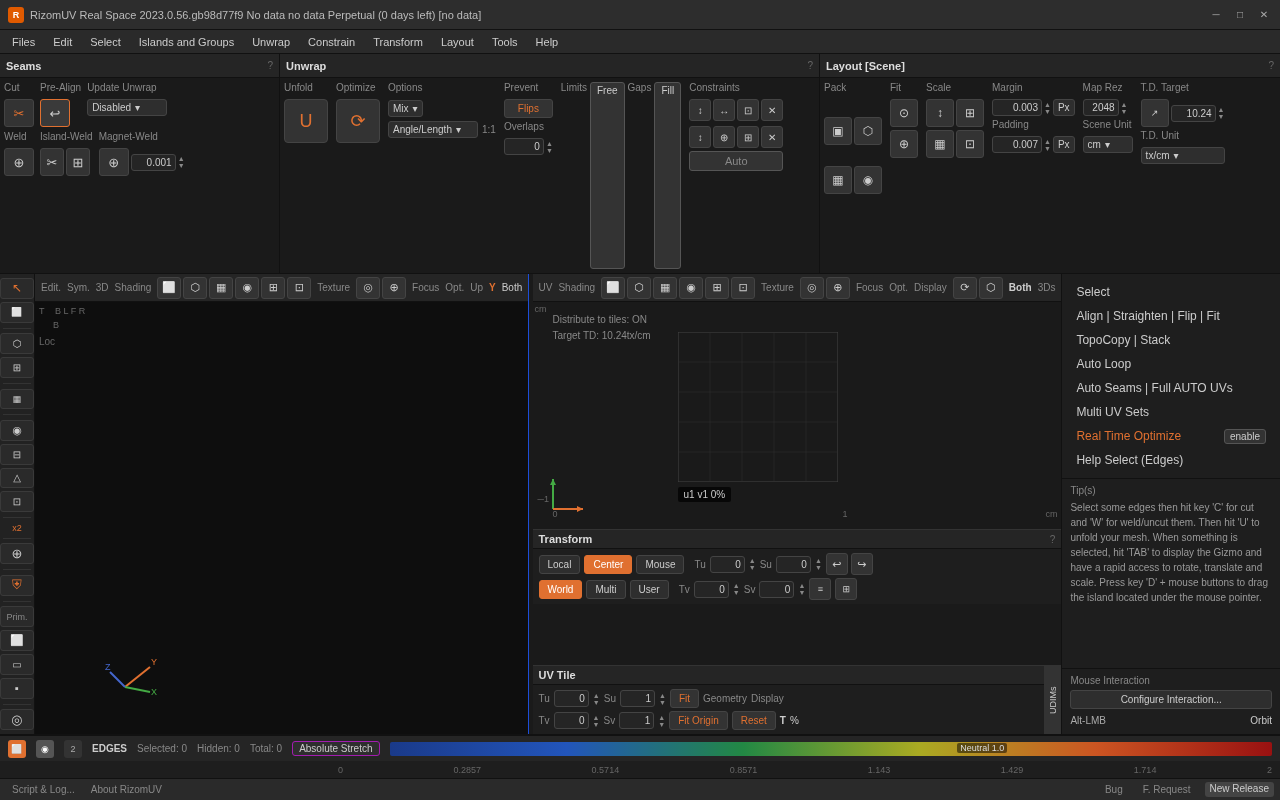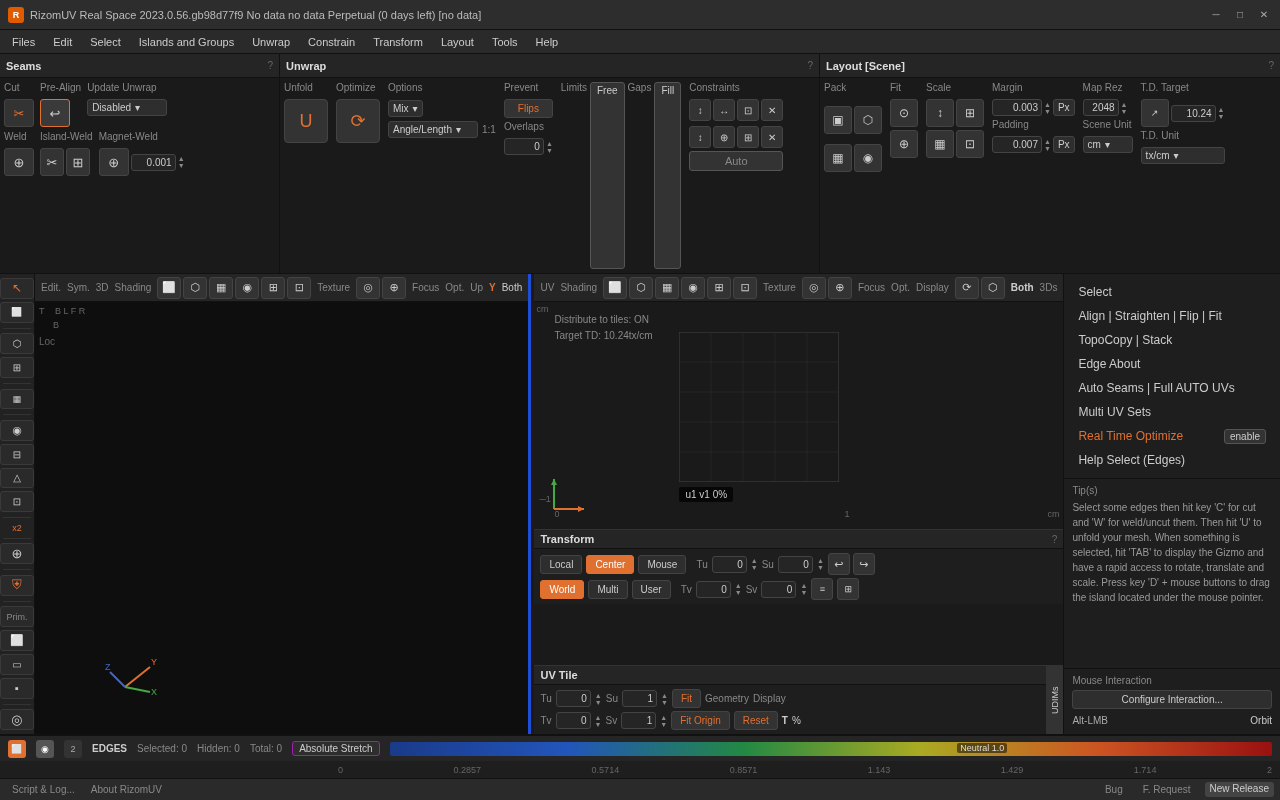--- a/index.html
+++ b/index.html
@@ -247,21 +247,21 @@
       font-size: 12px;
     }
     .toolbar-btn.orange { color: #e07030; }
     .toolbar-sep { width: 28px; height: 1px; background: #333; margin: 2px 0; }
     .toolbar-x2 { font-size: 9px; color: #e07030; text-align: center; }
 
     
     #viewport-3d {
       width: 540px;
       background: #1a1a1a;
-      border-right: 3px solid #1d4ed8;
+      border-right: 1px solid #1d4ed8;
       display: flex;
       flex-direction: column;
     }
     #viewport-3d-header {
       height: 28px;
       background: #252525;
       border-bottom: 1px solid #111;
       display: flex;
       align-items: center;
       padding: 0 6px;
@@ -585,21 +585,21 @@
   </div>
 
   <div class="panel" id="layout-panel" style="flex:1; border-right:none;">
     <div class="panel-header">
       <span class="panel-title">Layout [Scene]</span>
       <span class="panel-help">?</span>
     </div>
     <div class="panel-content">
       <div style="display:flex; gap:8px; flex-wrap:wrap;">
 
-        <div style="display:flex;flex-direction:column;gap:10px;">
+        <div style="display:flex;flex-direction:column;gap:21px;">
           <div class="section-label">Pack</div>
           <div style="display:flex;gap:2px;">
             <div class="layout-icon">▣</div>
             <div class="layout-icon">⬡</div>
           </div>
           <div style="display:flex;gap:2px;">
             <div class="layout-icon">▦</div>
             <div class="layout-icon">◉</div>
           </div>
         </div>
@@ -927,21 +927,21 @@
         <div style="position:absolute;right:-1px;top:0;bottom:0;width:18px;background:#333;border-left:1px solid #444;display:flex;align-items:center;justify-content:center;cursor:pointer;writing-mode:vertical-lr;transform:rotate(180deg);font-size:9px;color:#ccc;padding:4px 0;">UDIMs</div>
       </div>
     </div>
   </div>
 
   <div id="right-panel">
     <div class="right-section">
       <div class="right-item">Select</div>
       <div class="right-item">Align | Straighten | Flip | Fit</div>
       <div class="right-item">TopoCopy | Stack</div>
-      <div class="right-item">Edge About</div>
+      <div class="right-item">Auto Loop</div>
       <div class="right-item">Auto Seams | Full AUTO UVs</div>
       <div class="right-item">Multi UV Sets</div>
       <div class="right-item">
         <span>Real Time Optimize</span>
         <button class="enable-btn">enable</button>
       </div>
       <div class="right-item">Help Select (Edges)</div>
     </div>
     <div class="tips-section">
       <div class="tips-label">Tip(s)</div>

